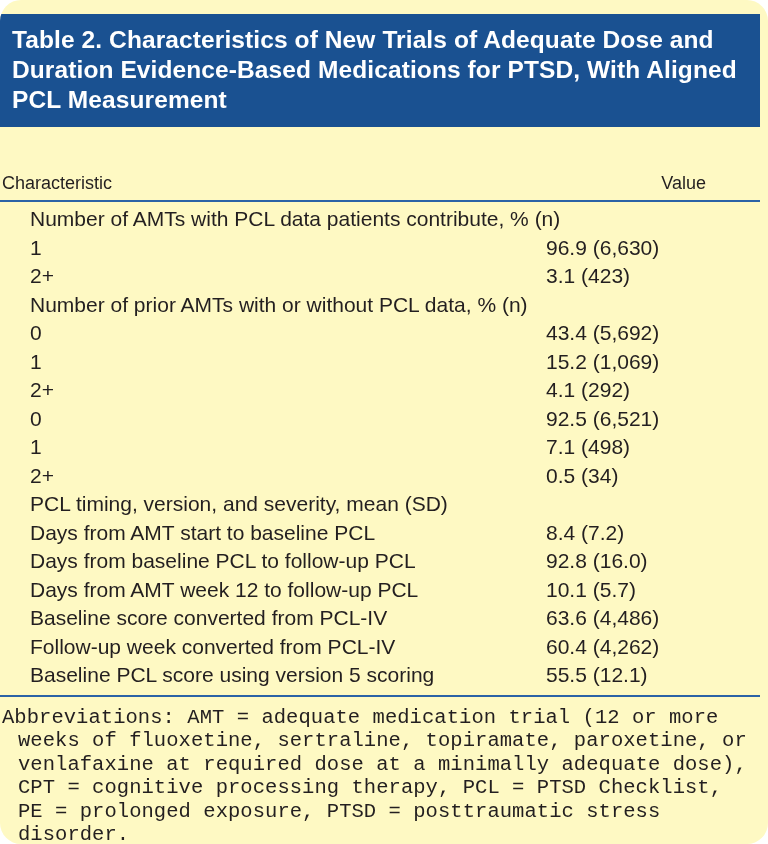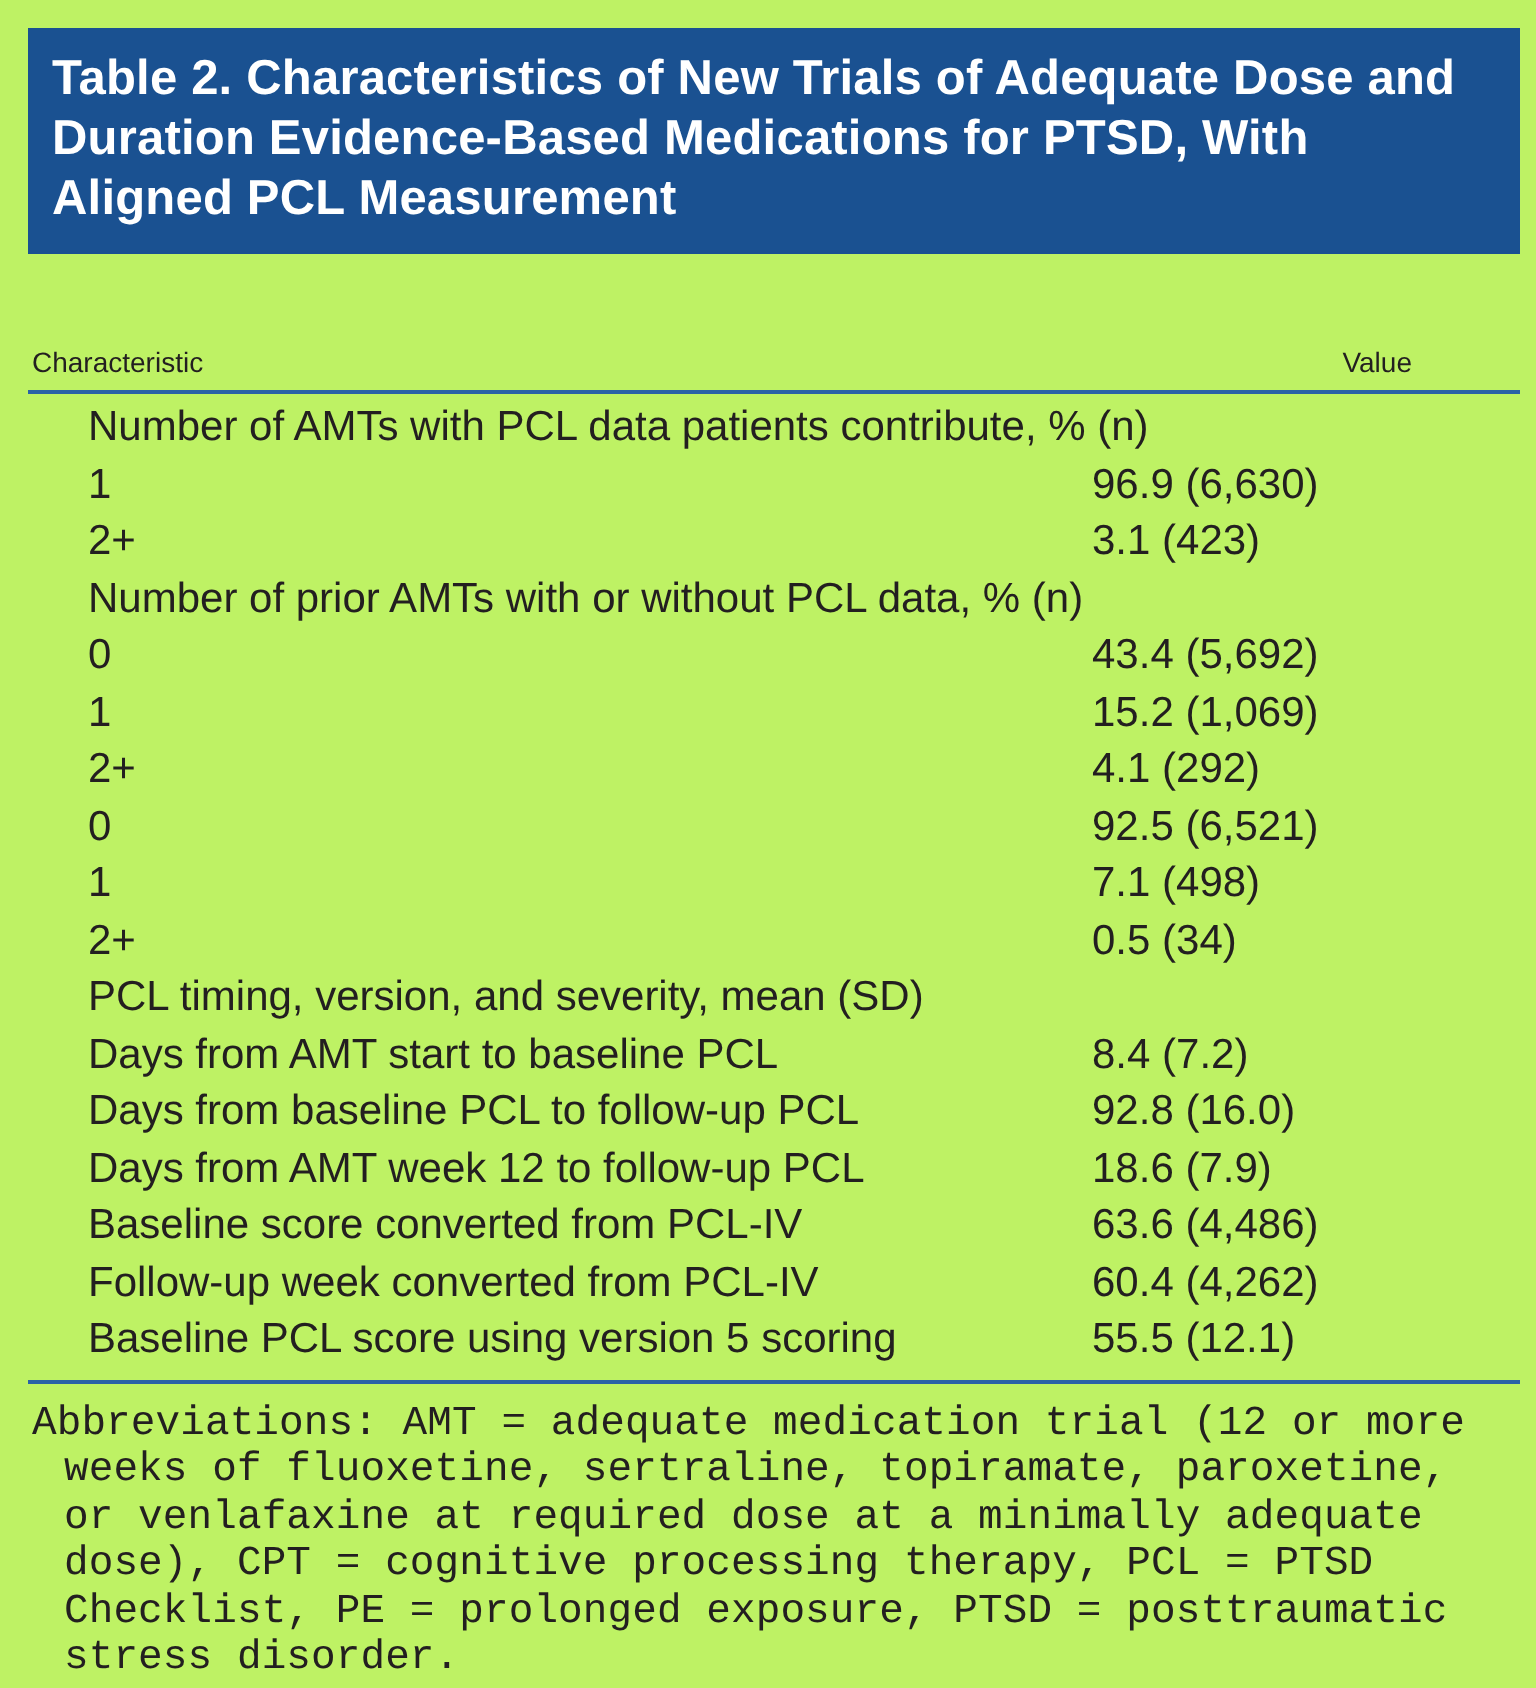--- a/index.html
+++ b/index.html
@@ -6,39 +6,40 @@
     margin: 0;
     padding: 0;
     background: #ffffff;
     font-family: "Liberation Sans", sans-serif;
     color: #231f20;
   }
   .page {
     width: 768px;
     height: 844px;
     box-sizing: border-box;
-    padding: 14px 8px 0 14px;
-    background: #bef264;
+    padding: 14px 8px 0 0;
+    background: #fef9c3;
     overflow: hidden;
+    border-radius: 21px;
   }
   .table-title {
     background: #1a5191;
     color: #ffffff;
     font-size: 24.5px;
     font-weight: bold;
     line-height: 30px;
     padding: 11px 16px 12px 12px;
     letter-spacing: 0.1px;
   }
   .col-header {
     display: flex;
     align-items: flex-end;
     padding: 8px 0 6px 0;
     border-bottom: 2px solid #2b63a6;
-    font-size: 14px;
+    font-size: 18px;
     justify-content: center;
   }
   .col-label {
     flex: 1;
     padding-left: 2px;
   }
   .col-value {
     width: 200px;
     text-align: right;
     padding-right: 54px;
@@ -133,21 +134,21 @@
     <div class="row">
       <span class="row-label">Days from AMT start to baseline PCL</span>
       <span class="row-value">8.4 (7.2)</span>
     </div>
     <div class="row">
       <span class="row-label">Days from baseline PCL to follow-up PCL</span>
       <span class="row-value">92.8 (16.0)</span>
     </div>
     <div class="row">
       <span class="row-label">Days from AMT week 12 to follow-up PCL</span>
-      <span class="row-value">18.6 (7.9)</span>
+      <span class="row-value">10.1 (5.7)</span>
     </div>
     <div class="row">
       <span class="row-label">Baseline score converted from PCL-IV</span>
       <span class="row-value">63.6 (4,486)</span>
     </div>
     <div class="row">
       <span class="row-label">Follow-up week converted from PCL-IV</span>
       <span class="row-value">60.4 (4,262)</span>
     </div>
     <div class="row">

